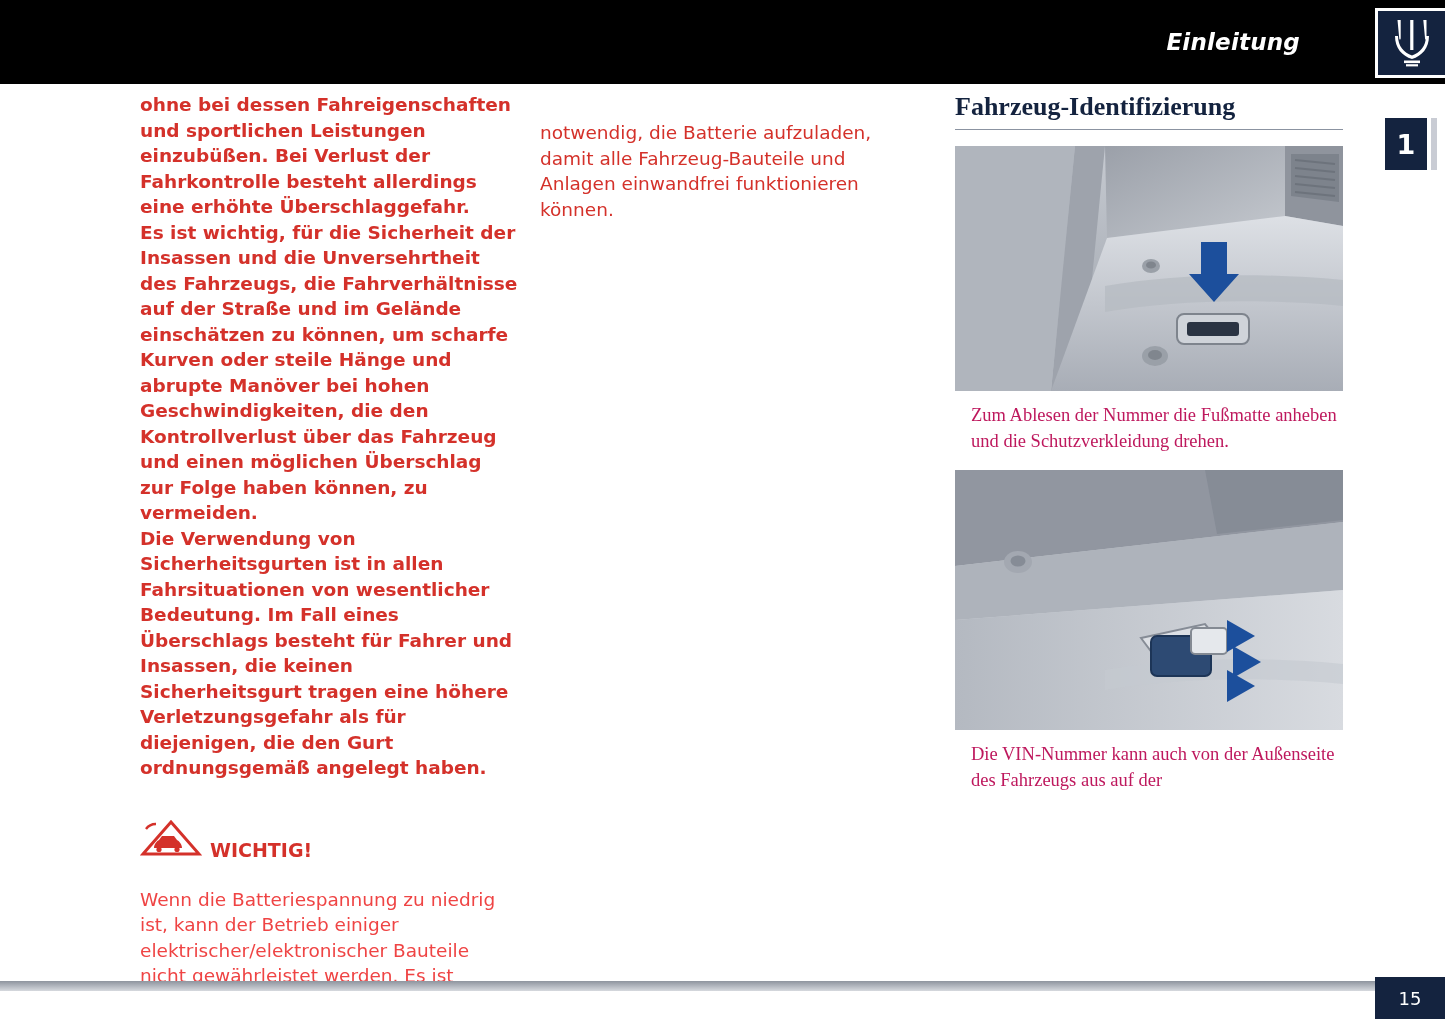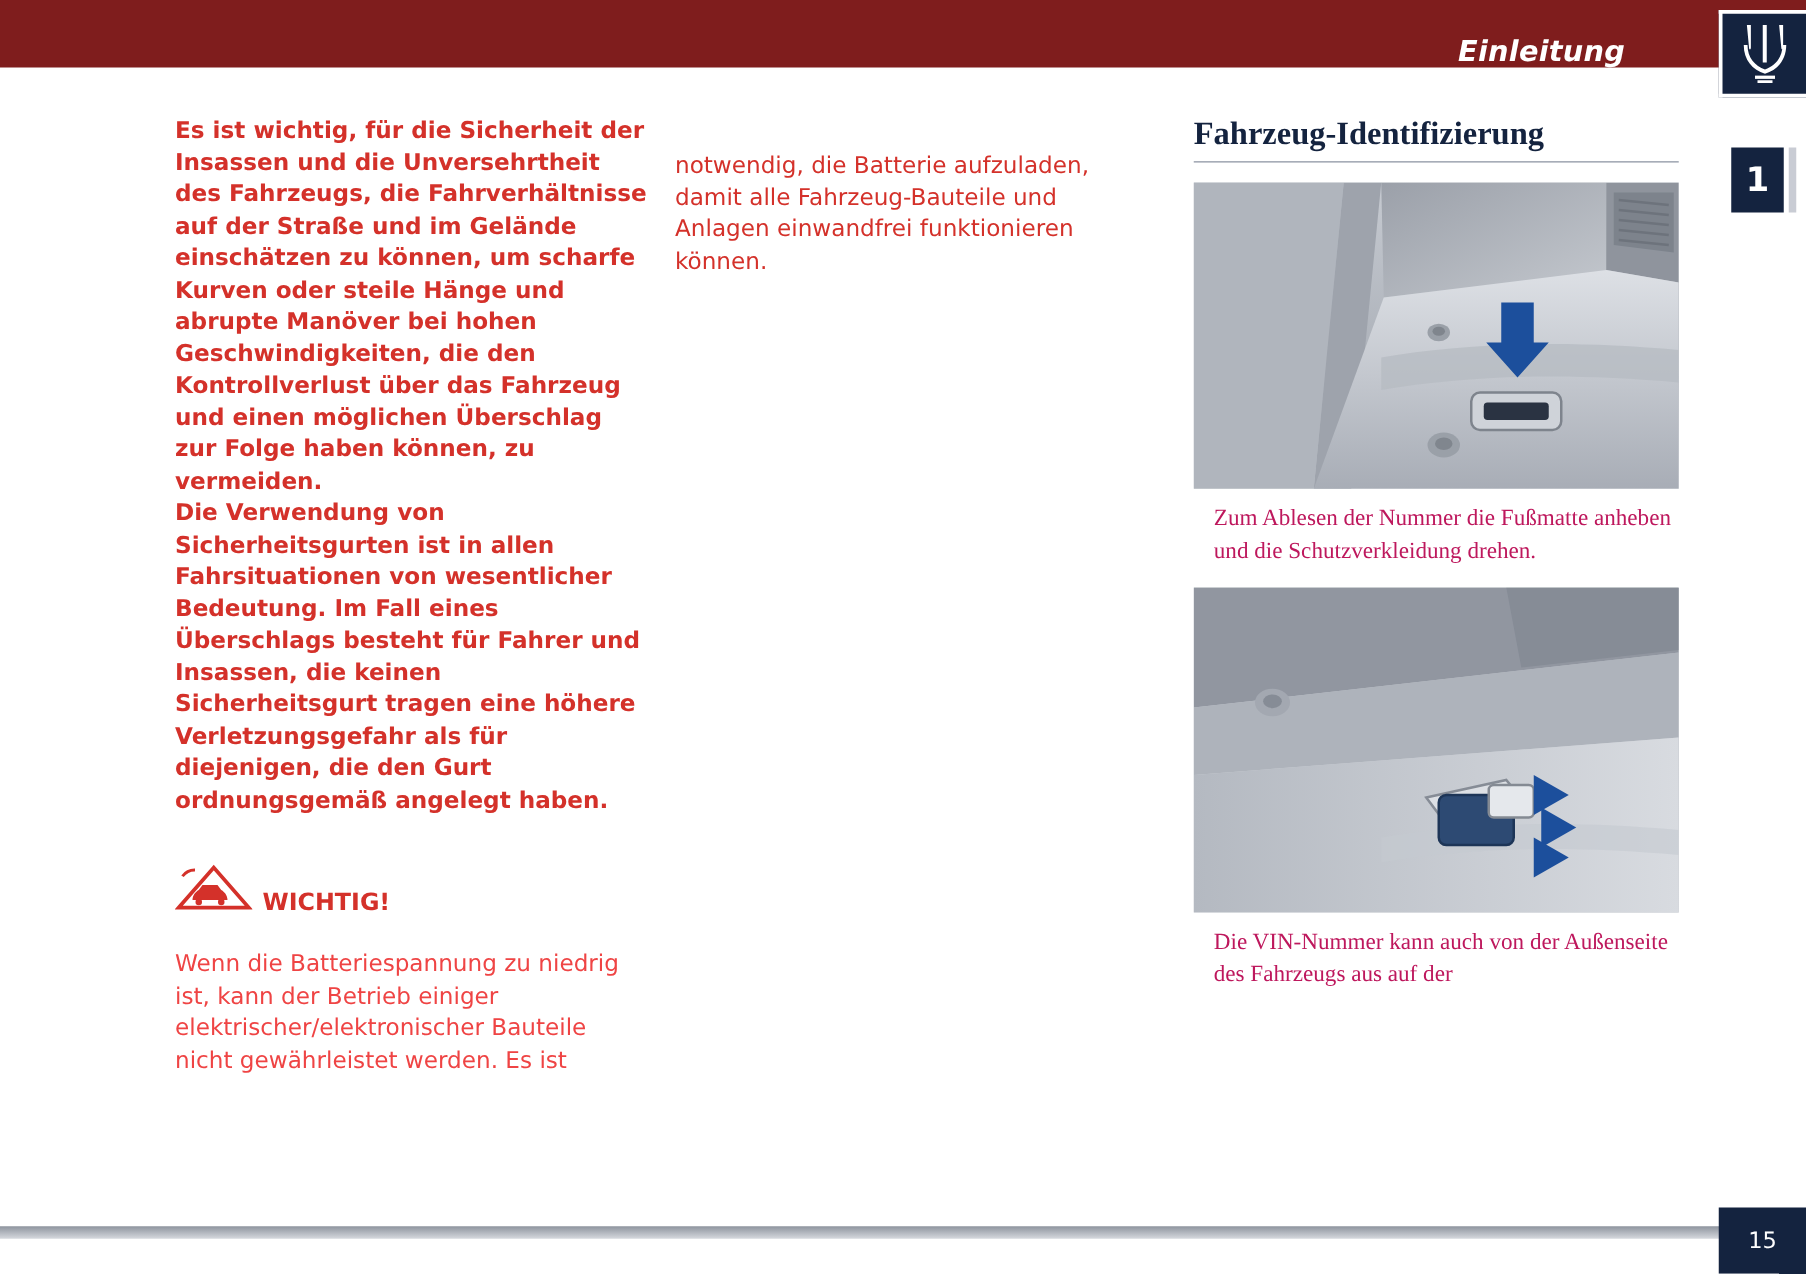--- a/index.html
+++ b/index.html
@@ -13,22 +13,22 @@
     font-family: "DejaVu Sans", sans-serif;
     overflow: hidden;
     position: relative;
   }
 
   
   .header {
     position: absolute;
     left: 0; top: 0;
     width: 1445px;
-    height: 54px;
-    background: #7f1d1d;
+    height: 84px;
+    background: #000000;
     text-align: center;
   }
   .header-title {
     position: absolute;
     right: 145px;
     top: 42px;
     transform: translateY(-50%);
     color: #ffffff;
     font-size: 23px;
     font-style: italic;
@@ -84,21 +84,21 @@
     bottom: 28px;
     width: 1445px;
     height: 10px;
     background: linear-gradient(to bottom, #8e949e, #d6d9de);
   }
   .footer-page {
     position: absolute;
     right: 0;
     bottom: 0;
     width: 70px;
-    height: 53px;
+    height: 42px;
     background: #14233f;
     color: #ffffff;
     font-size: 18px;
     display: flex;
     align-items: center;
     justify-content: center;
   }
 
   
   .col {
@@ -200,20 +200,21 @@
         <rect x="17" y="46.2" width="12" height="2.2"></rect>
       </g>
     </svg>
   </div>
 </div>
 
 <div class="chapter-tab-edge"></div>
 <div class="chapter-tab">1</div>
 
 <div class="col col1">
+  <p class="warn-text">ohne bei dessen Fahreigenschaften und sportlichen Leistungen einzubüßen. Bei Verlust der Fahrkontrolle besteht allerdings eine erhöhte Überschlaggefahr.</p>
   <p class="warn-text">Es ist wichtig, für die Sicherheit der Insassen und die Unversehrtheit des Fahrzeugs, die Fahrverhältnisse auf der Straße und im Gelände einschätzen zu können, um scharfe Kurven oder steile Hänge und abrupte Manöver bei hohen Geschwindigkeiten, die den Kontrollverlust über das Fahrzeug und einen möglichen Überschlag zur Folge haben können, zu vermeiden.</p>
   <p class="warn-text">Die Verwendung von Sicherheitsgurten ist in allen Fahrsituationen von wesentlicher Bedeutung. Im Fall eines Überschlags besteht für Fahrer und Insassen, die keinen Sicherheitsgurt tragen eine höhere Verletzungsgefahr als für diejenigen, die den Gurt ordnungsgemäß angelegt haben.</p>
 
   <div class="important-block">
     <div class="important-head">
       <span>
         <svg width="62" height="40" viewBox="0 0 62 40" aria-hidden="true">
           <path d="M3 35 L31 3 L59 35 Z" fill="none" stroke="#d4312a" stroke-width="3"></path>
           <path d="M14 29 c0-4 3-7 5-8 l3-4 h12 l3 4 c2 1 5 4 5 8 z" fill="#d4312a"></path>
           <circle cx="19" cy="30.5" r="2.6" fill="#d4312a"></circle>

